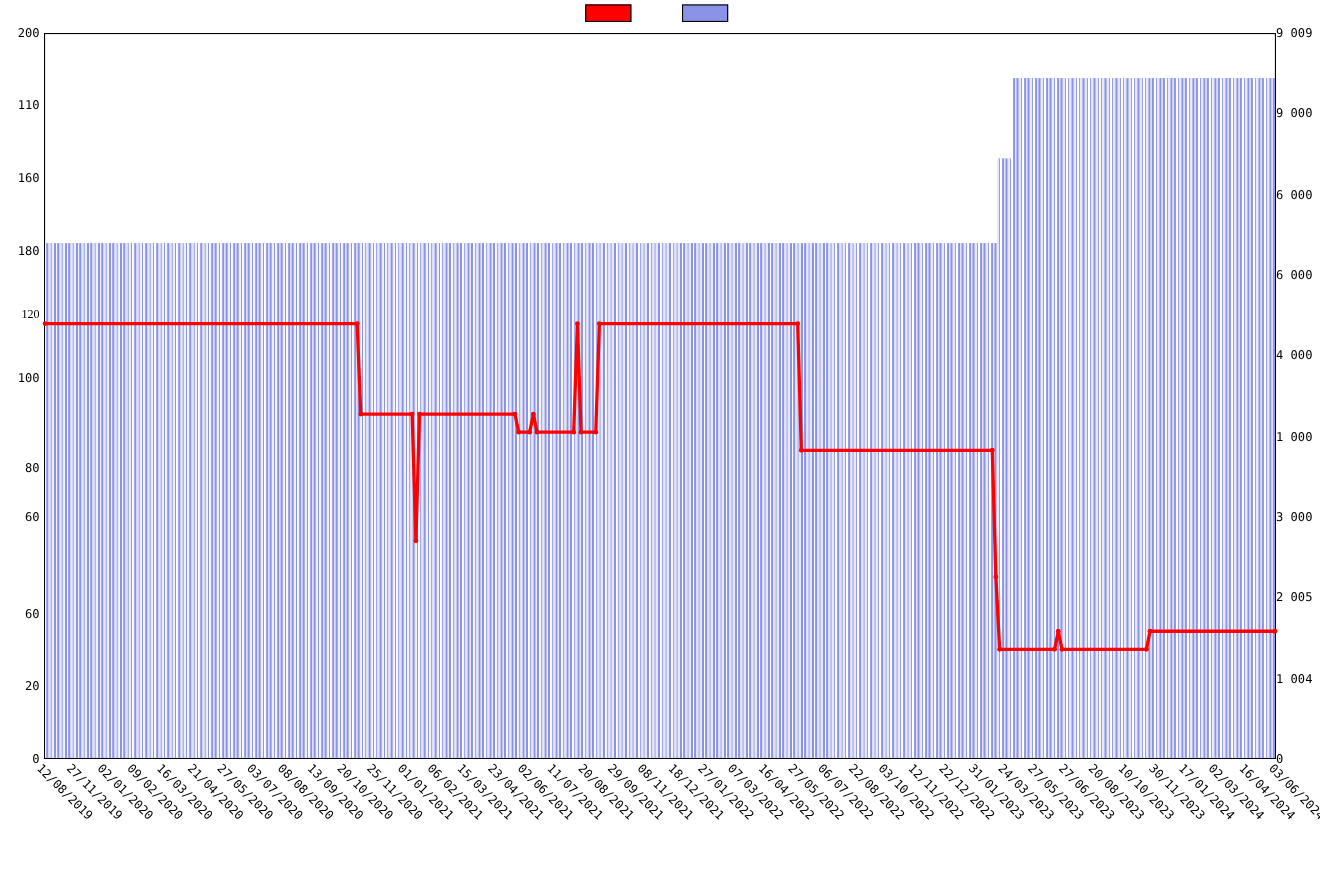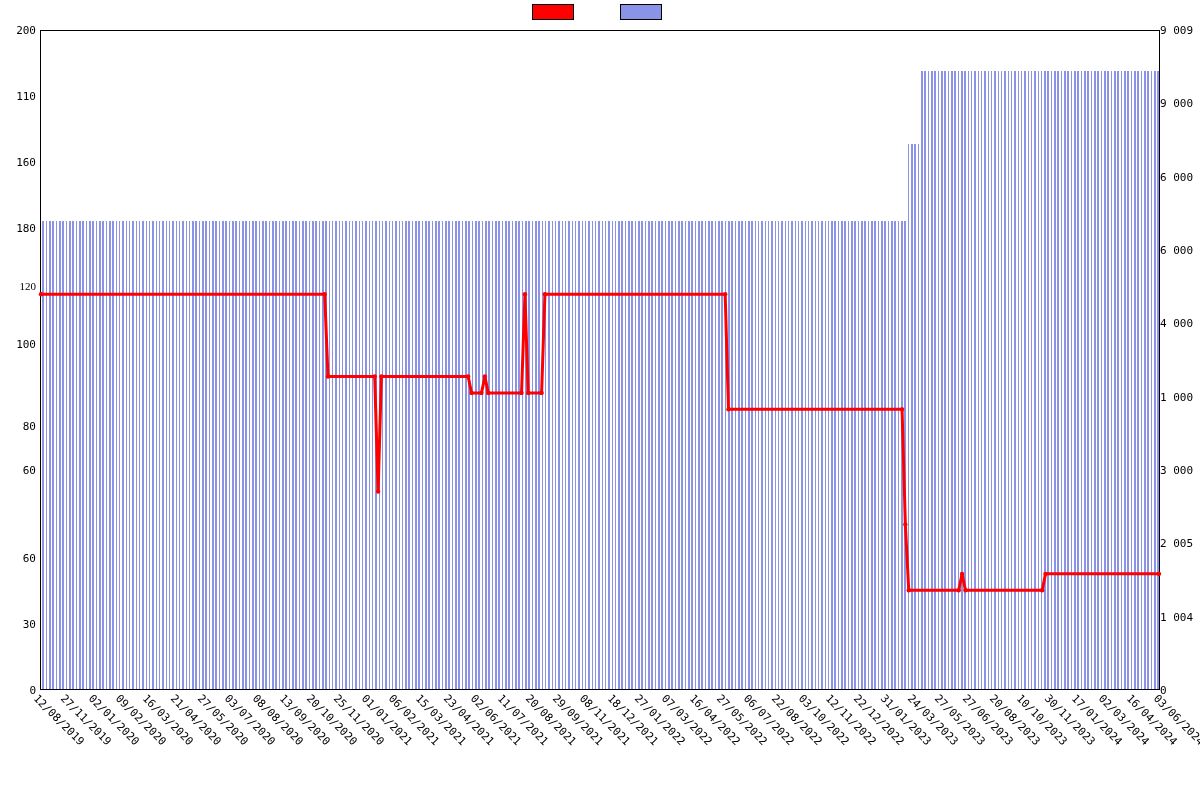--- a/index.html
+++ b/index.html
@@ -471,21 +471,21 @@
         <circle cx="922.7" cy="544.5" r="2.2" fill="#ff0000"></circle>
         <circle cx="926.1" cy="561.0" r="2.2" fill="#ff0000"></circle>
         <circle cx="1003.0" cy="561.0" r="2.2" fill="#ff0000"></circle>
         <circle cx="1006.3" cy="544.5" r="2.2" fill="#ff0000"></circle>
         <circle cx="1120.0" cy="544.5" r="2.2" fill="#ff0000"></circle>
       </svg>
   </div>
 
   <div id="yL">
       <div class="yL-tick" style="top: 690px;">0</div>
-      <div class="yL-tick" style="top: 624px;">30</div>
+      <div class="yL-tick" style="top: 624px;">20</div>
       <div class="yL-tick" style="top: 558px;">60</div>
       <div class="yL-tick" style="top: 470px;">60</div>
       <div class="yL-tick" style="top: 426px;">80</div>
       <div class="yL-tick" style="top: 344px;">100</div>
       <div class="yL-tick" style="top: 286px; font-family: Liberation Serif, serif;">120</div>
       <div class="yL-tick" style="top: 228px;">180</div>
       <div class="yL-tick" style="top: 162px;">160</div>
       <div class="yL-tick" style="top: 96px;">110</div>
       <div class="yL-tick" style="top: 30px;">200</div>
     </div>

